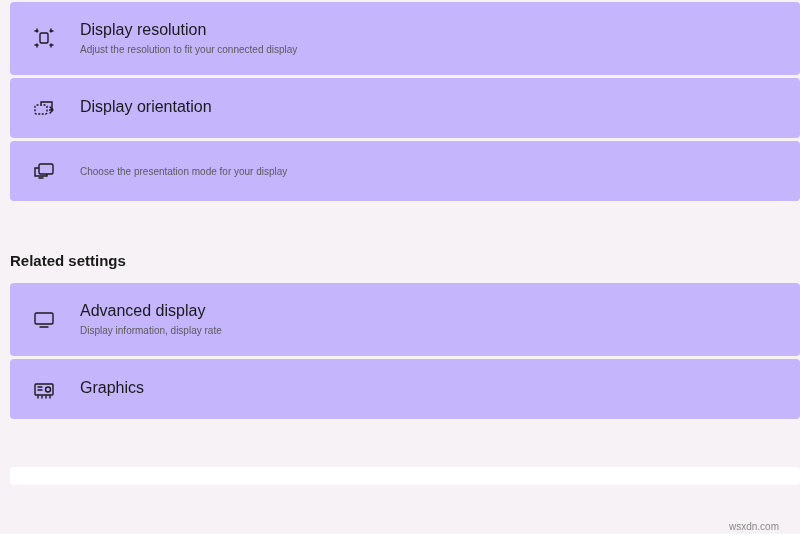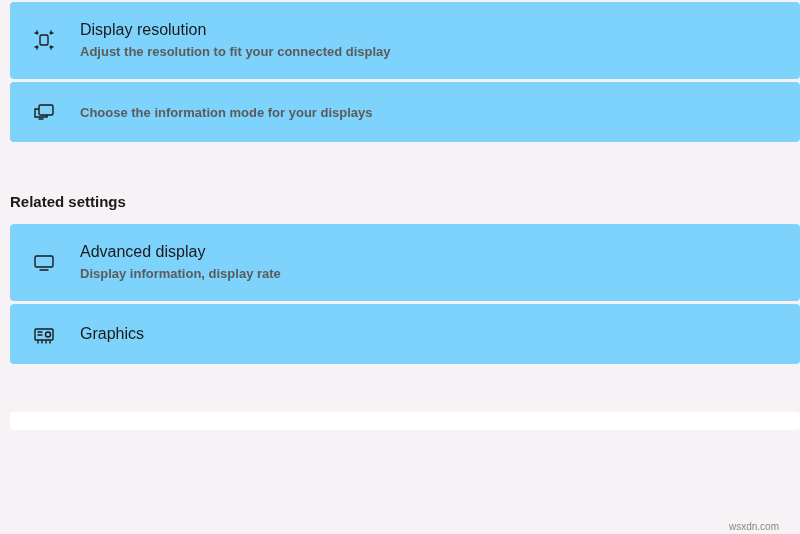--- a/index.html
+++ b/index.html
@@ -14,21 +14,21 @@
       height: 534px;
       overflow: hidden;
       position: relative;
     }
     .settings-list {
       display: flex;
       flex-direction: column;
       padding-left: 10px;
     }
     .settings-card {
-      background-color: #7dd3fc;
+      background-color: #c4b5fd;
       border-radius: 4px;
       display: flex;
       align-items: center;
       padding: 18px 16px 18px 22px;
       margin-bottom: 3px;
       cursor: pointer;
     }
     .card-icon {
       width: 24px;
       height: 24px;
@@ -42,23 +42,23 @@
       display: flex;
       flex-direction: column;
     }
     .card-title {
       font-size: 16px;
       color: #1a1a1a;
       font-weight: 400;
       line-height: 1.3;
     }
     .card-subtitle {
-      font-size: 13px;
+      font-size: 10px;
       color: #5b5b5b;
-      font-weight: 700;
+      font-weight: 400;
       line-height: 1.4;
       margin-top: 2px;
     }
     .section-header {
       font-size: 15px;
       font-weight: 700;
       color: #1a1a1a;
       padding: 16px 0 14px 10px;
       margin-top: 32px;
     }
@@ -95,31 +95,43 @@
         <path d="M18 17 L18 20 M17 18 L20 18" stroke-linecap="round"></path>
         <rect x="7" y="6" width="8" height="10" rx="1.5"></rect>
       </svg>
     </div>
     <div class="card-text">
       <div class="card-title">Display resolution</div>
       <div class="card-subtitle">Adjust the resolution to fit your connected display</div>
     </div>
   </div>
 
+  <div class="settings-card">
+    <div class="card-icon">
+      <svg width="22" height="22" viewBox="0 0 22 22" fill="none" stroke="#1a1a1a" stroke-width="1.4">
+        <rect x="2" y="8" width="12" height="9" rx="1.5" stroke-dasharray="2 1.5"></rect>
+        <path d="M16 13 L19 13 L19 5 L8 5 L8 7"></path>
+        <path d="M17 16 L20 13 L17 10" stroke-linecap="round" stroke-linejoin="round"></path>
+      </svg>
+    </div>
+    <div class="card-text">
+      <div class="card-title">Display orientation</div>
+    </div>
+  </div>
 
   <div class="settings-card">
     <div class="card-icon">
       <svg width="22" height="22" viewBox="0 0 22 22" fill="none" stroke="#1a1a1a" stroke-width="1.4">
         <rect x="6" y="4" width="14" height="10" rx="1.5"></rect>
         <path d="M6 8 L2 8 L2 16 L14 16 L14 14"></path>
         <path d="M6 18 L10 18" stroke-linecap="round"></path>
       </svg>
     </div>
     <div class="card-text">
-      <div class="card-subtitle">Choose the information mode for your displays</div>
+      <div class="card-subtitle">Choose the presentation mode for your display</div>
     </div>
   </div>
 
 </div>
 
 <div class="section-header">Related settings</div>
 
 <div class="settings-list">
 
   <div class="settings-card">

